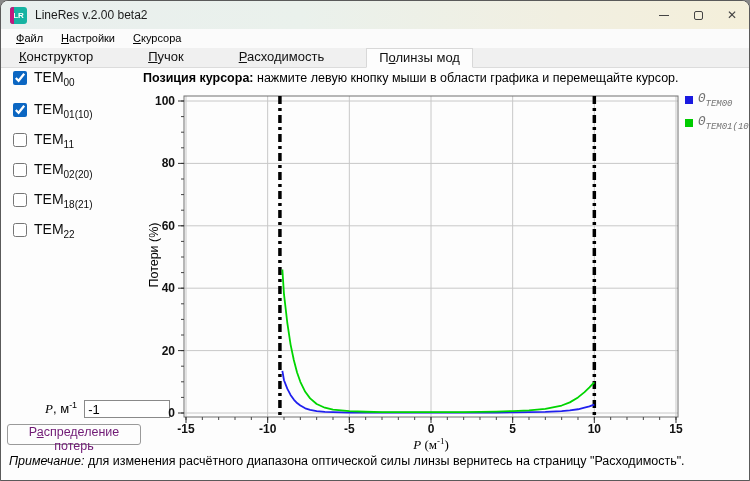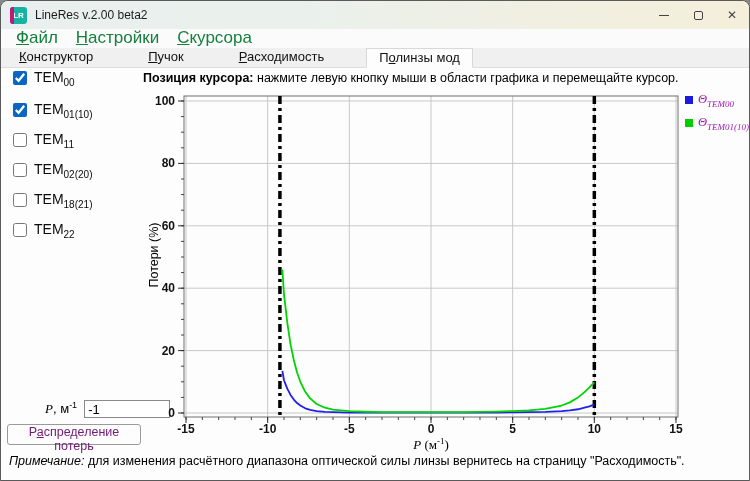--- a/index.html
+++ b/index.html
@@ -21,21 +21,21 @@
   }
   .app-icon::before { content:""; position:absolute; left:0; top:0; bottom:0; width:4px; background:#c2187e; border-radius:3px 0 0 3px; }
   .app-title { margin-left:8px; font-size:12px; color:#1b1b1b; }
   .win-controls { margin-left:auto; display:flex; height:100%; }
   .win-btn { width:34px; height:100%; display:flex; align-items:center; justify-content:center; color:#444; }
   .glyph-min { width:10px; height:1px; background:#444; display:block; }
   .glyph-max { width:9px; height:9px; border:1px solid #444; border-radius:2px; display:block; }
   .glyph-close { font-size:12px; line-height:1; }
   
   .menubar { height:19px; background:#fbfbfb; display:flex; align-items:center; padding-left:6px; }
-  .menu-item { font-size:17px; color:#15803d; padding:1px 9px 2px 9px; }
+  .menu-item { font-size:11px; color:#000000; padding:1px 9px 2px 9px; }
   .accel { text-decoration:underline; }
   
   .tabbar { height:20px; background:#f0f0f0; display:flex; align-items:flex-end; padding-left:5px; border-bottom:1px solid #dcdcdc;gap:29px; }
   .tab { font-size:13px; color:#111; padding:1px 12px 2px 12px; border:1px solid transparent; }
   .tab.active { background:#fdfdfd; border:1px solid #d8d8d8; border-bottom:1px solid #fdfdfd; margin-bottom:-1px; }
   
   .content { position:relative; height:413px; background:#fdfdfd; }
   .sidebar { position:absolute; left:0; top:0; width:140px; height:100%; }
   .mode-row { position:absolute; left:12px; display:flex; align-items:center; }
   .mode-check { width:14px; height:14px; accent-color:#0b66c2; margin-right:7px; }
@@ -52,21 +52,21 @@
   .note { position:absolute; left:8px; top:386px; font-size:12.5px; color:#000; }
   
   .chart-wrap { position:absolute; left:140px; top:0; width:610px; height:389px; }
   .tick { font-family:"Liberation Sans",sans-serif; font-size:12px; font-weight:bold; fill:#111; }
   .ylabel { position:absolute; left:-66px; top:179px; width:160px; height:16px; text-align:center; font-size:12.5px; color:#000; transform:rotate(-90deg); }
   .xlabel { position:absolute; left:230px; top:368px; width:120px; text-align:center; font-size:13px; color:#000; font-family:"Liberation Serif",serif; }
   .xlabel sup { font-size:9px; }
   .legend { position:absolute; left:544px; top:24px; }
   .legend-entry { display:flex; align-items:center; margin-bottom:6px; }
   .legend-swatch { width:8px; height:8px; margin-right:5px; flex:0 0 auto; }
-  .legend-label { font-family:Liberation Serif, serif; font-style:italic; font-size:12.5px; color:#a21caf; }
+  .legend-label { font-family:Liberation Mono, monospace; font-style:italic; font-size:12.5px; color:#737373; }
   .legend-label sub { font-size:9px; }
 </style>
 </head>
 <body>
 
 <div class="window">
 
   <div class="titlebar">
     <div class="app-icon">
         <span>LR</span>

